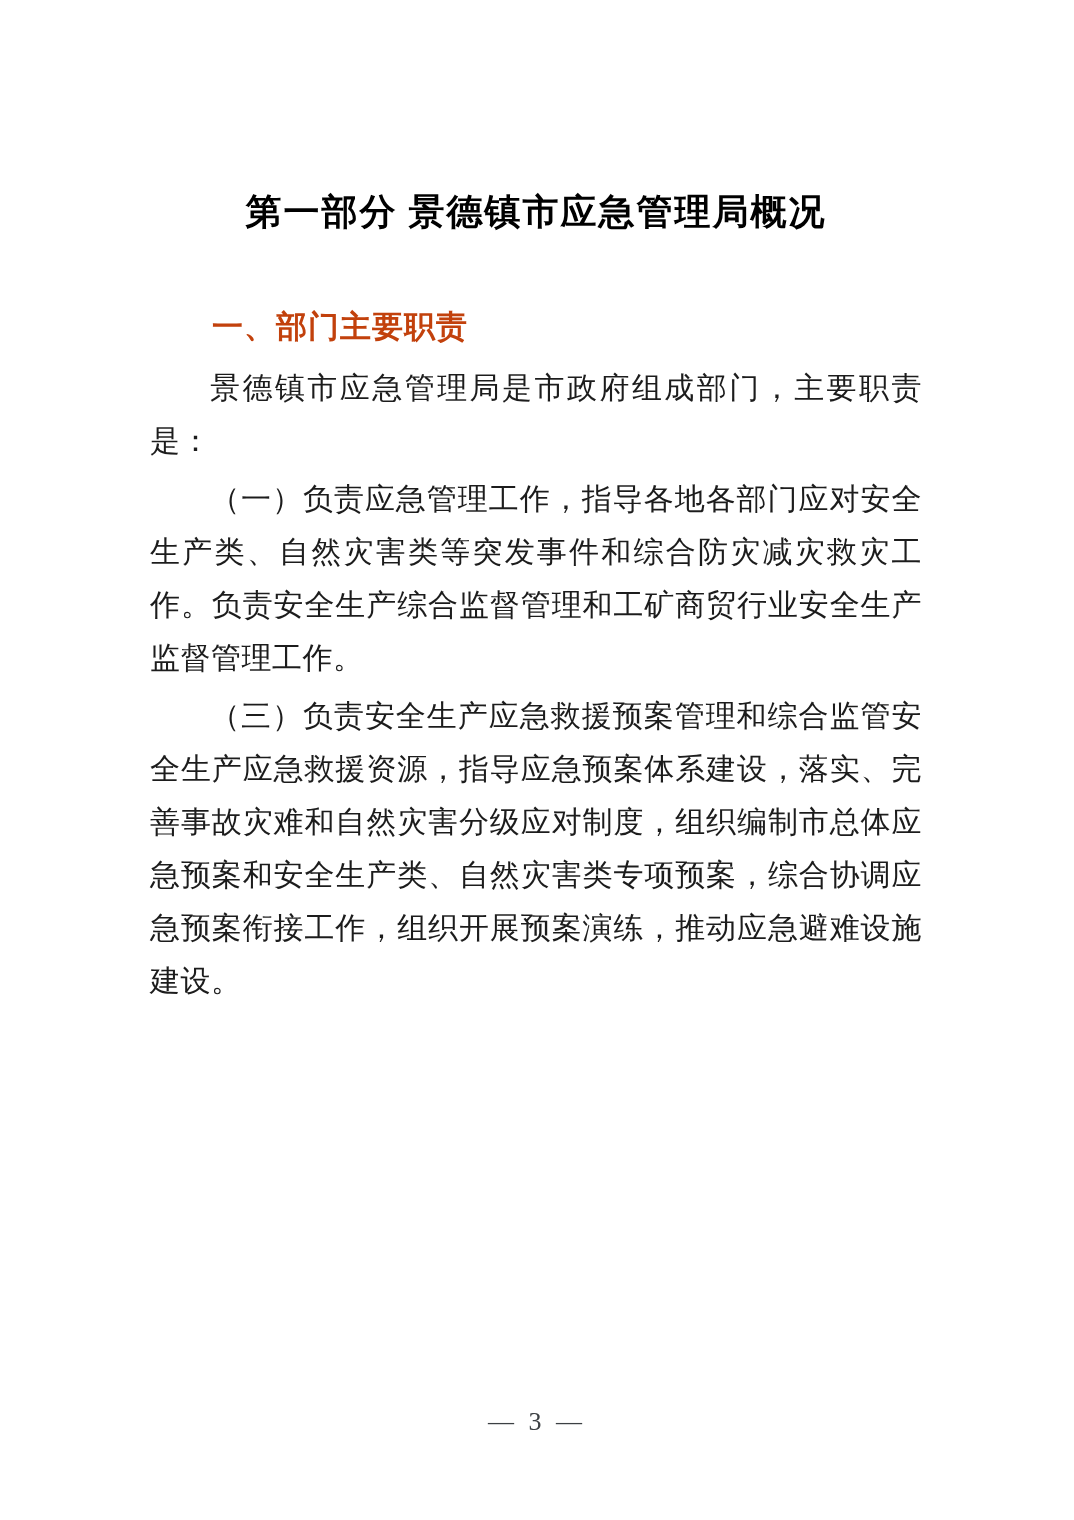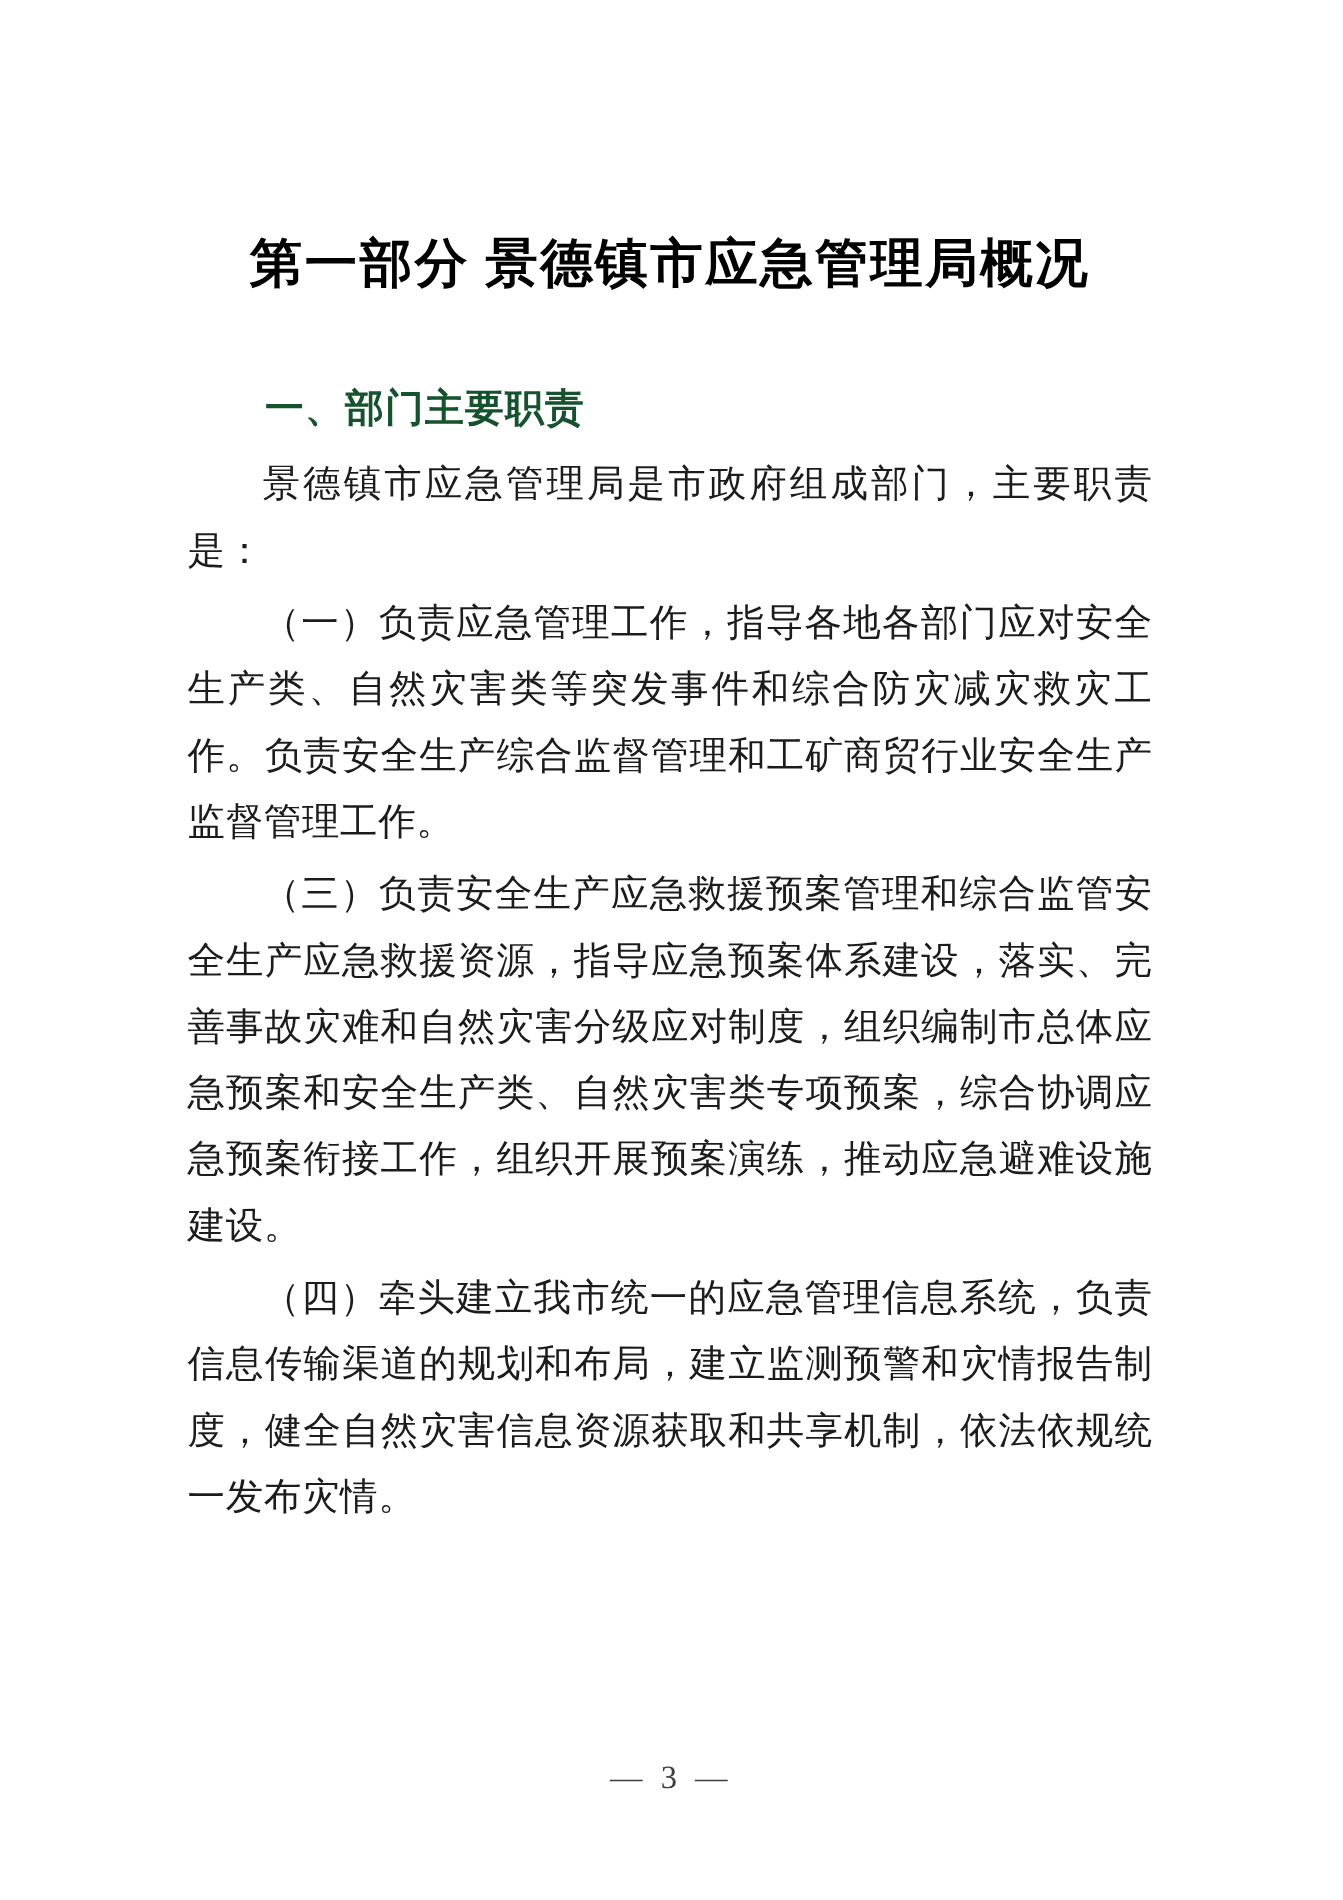--- a/index.html
+++ b/index.html
@@ -20,36 +20,36 @@
     position: absolute;
     left: 150px;
     right: 152px;
     top: 0;
   }
   .doc-title {
     margin: 0;
     padding-top: 183px;
     font-family: "Liberation Serif", "DejaVu Serif", serif;
     font-weight: bold;
-    font-size: 42px;
+    font-size: 36px;
     line-height: 58px;
     letter-spacing: 2px;
     text-align: center;
     color: #000000;
     white-space: nowrap;
   }
   .section-heading {
     margin: 64px 0 0 0;
     font-family: "Liberation Sans", "DejaVu Sans", sans-serif;
     font-weight: bold;
     font-size: 31px;
     line-height: 44px;
     letter-spacing: 1px;
     text-indent: 2em;
-    color: #14532d;
+    color: #c2410c;
   }
   .paragraphs {
     margin-top: 12px;
     font-family: Liberation Serif, serif;
   }
   .para {
     margin: 0 0 5px 0;
     font-size: 30px;
     line-height: 53px;
     letter-spacing: 0.5px;
@@ -77,19 +77,18 @@
 <body>
 
 <div class="page">
   <div class="content">
     <h1 class="doc-title">第一部分 景德镇市应急管理局概况</h1>
     <h2 class="section-heading">一、部门主要职责</h2>
     <div class="paragraphs">
         <p class="para">景德镇市应急管理局是市政府组成部门，主要职责是：</p>
         <p class="para">（一）负责应急管理工作，指导各地各部门应对安全生产类、自然灾害类等突发事件和综合防灾减灾救灾工作。负责安全生产综合监督管理和工矿商贸行业安全生产监督管理工作。</p>
         <p class="para">（三）负责安全生产应急救援预案管理和综合监管安全生产应急救援资源，指导应急预案体系建设，落实、完善事故灾难和自然灾害分级应对制度，组织编制市总体应急预案和安全生产类、自然灾害类专项预案，综合协调应急预案衔接工作，组织开展预案演练，推动应急避难设施建设。</p>
-        <p class="para">（四）牵头建立我市统一的应急管理信息系统，负责信息传输渠道的规划和布局，建立监测预警和灾情报告制度，健全自然灾害信息资源获取和共享机制，依法依规统一发布灾情。</p>
       </div>
   </div>
   <div class="footer">
     <span class="page-number">— 3 —</span>
   </div>
 </div>
 
 </body></html>

